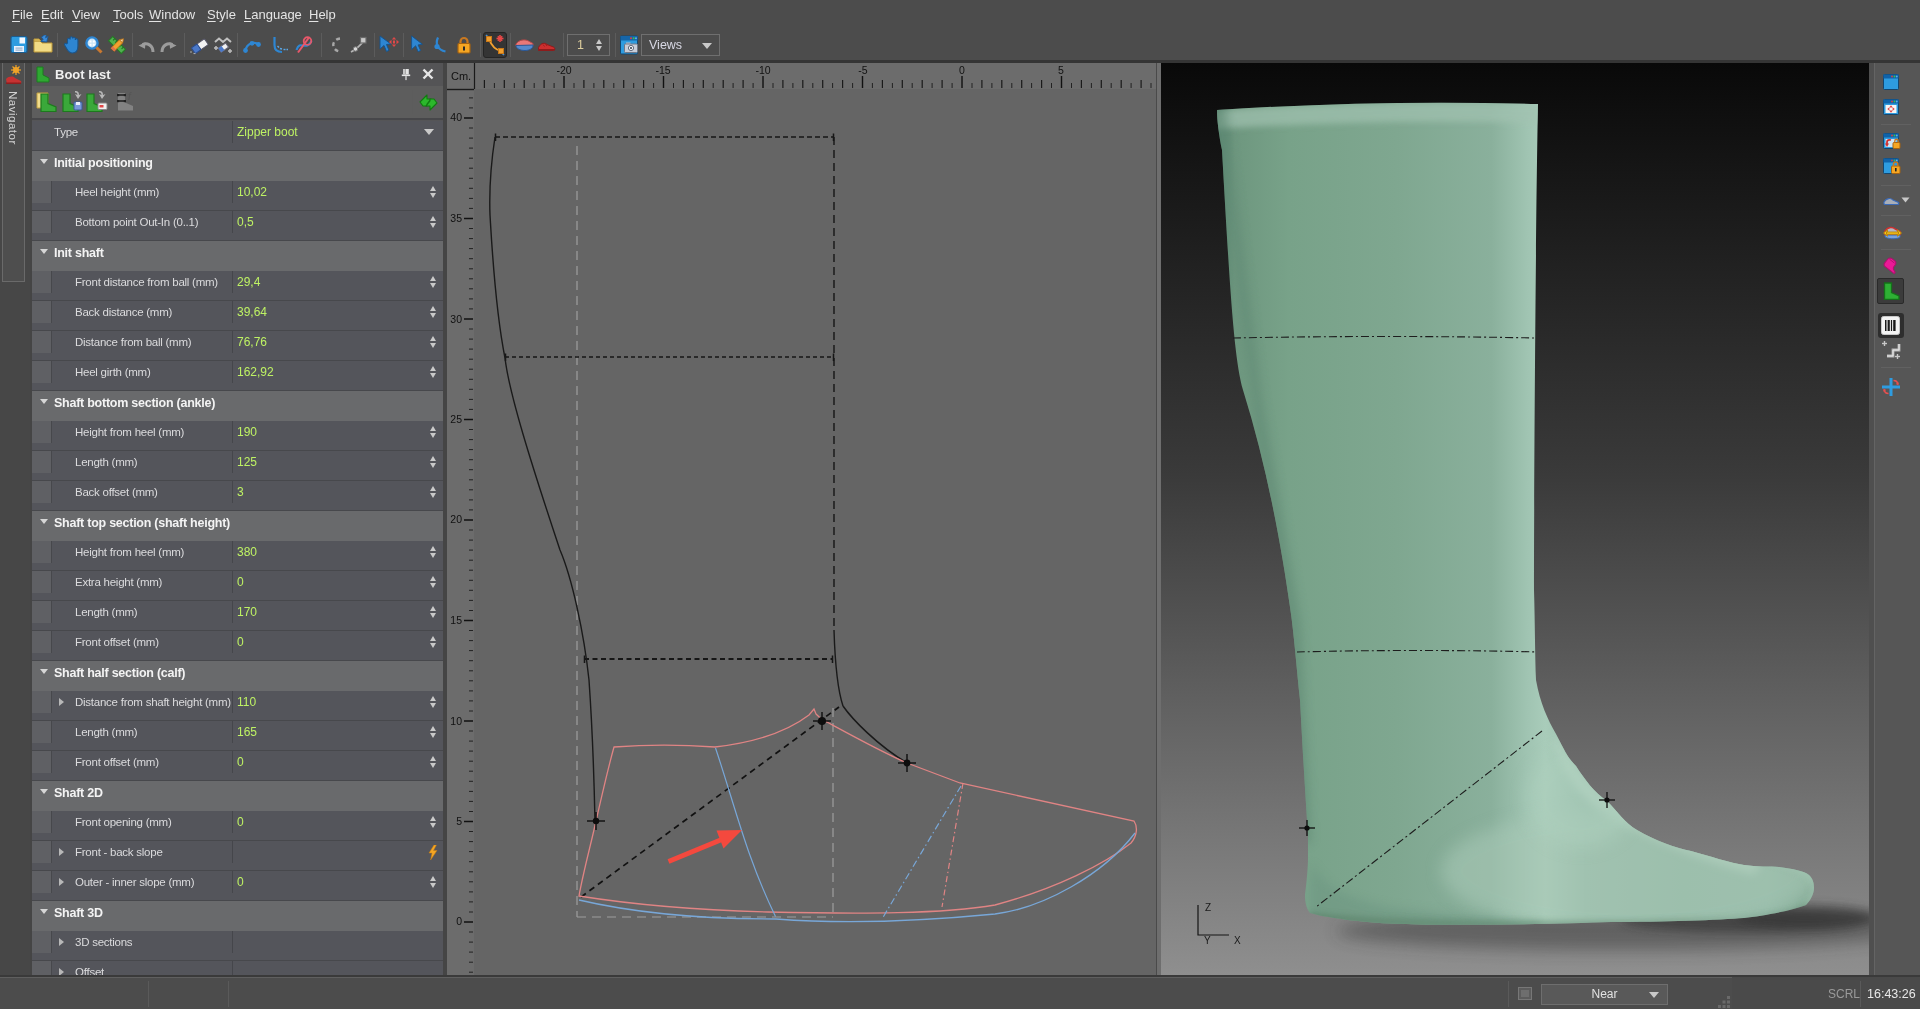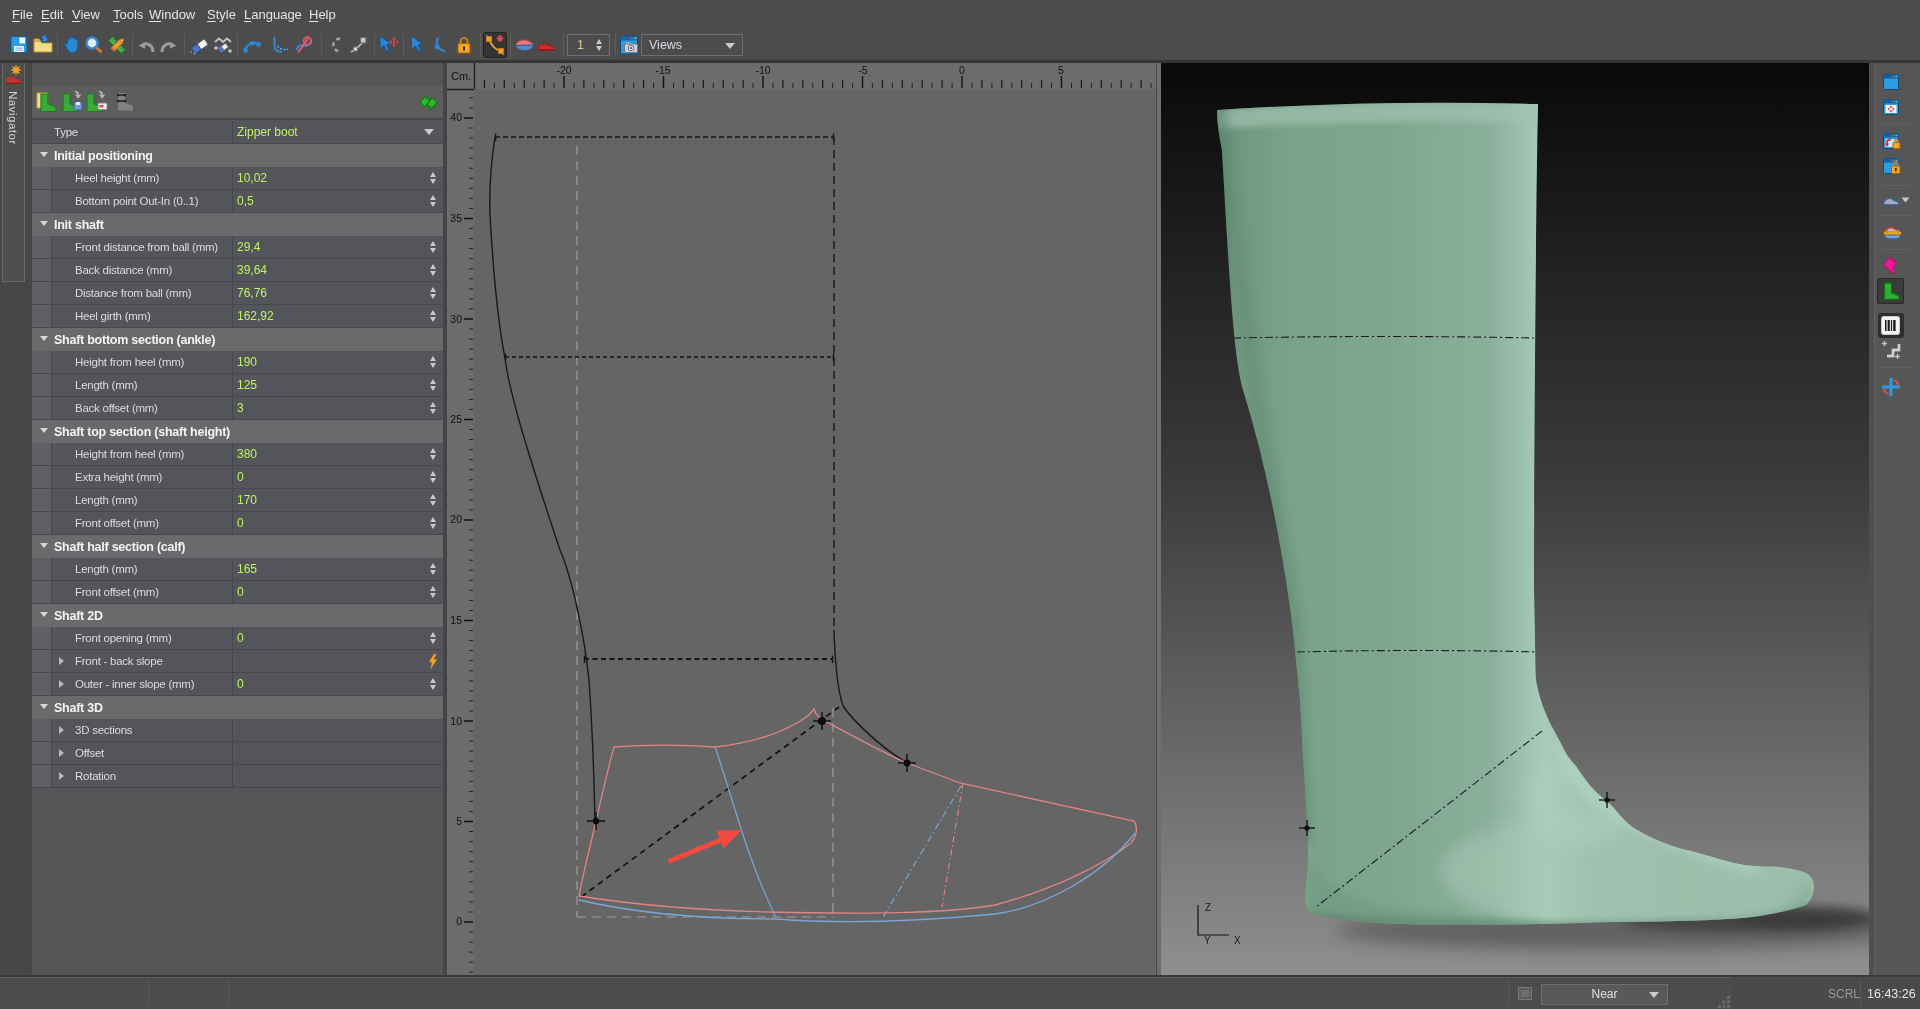--- a/index.html
+++ b/index.html
@@ -13,21 +13,21 @@
 .tsep{position:absolute;top:5px;height:24px;width:1px;background:#3c3c3c;border-right:1px solid #5c5c5c;}
 .ti{position:absolute;top:6px;}
 #leftstrip{position:absolute;left:0;top:63px;width:30px;height:914px;background:#474747;}
 #navtab{position:absolute;left:2px;top:0px;width:23px;height:219px;background:#4e4e4e;border:1px solid #6a6a6a;border-top:none;}
 #navtab .txt{position:absolute;left:4px;top:28px;font-size:11.5px;color:#d2d2d2;writing-mode:vertical-rl;letter-spacing:.5px;}
 #panel{position:absolute;left:30px;top:63px;width:413px;height:914px;background:#555557;border-left:2px solid #454545;}
 #phead{position:absolute;left:0;top:0;width:413px;height:23px;background:#545456;}
 #phead .t{position:absolute;left:23px;top:4px;font-weight:bold;font-size:13px;color:#f0f0f0;}
 #ptool{position:absolute;left:0;top:23px;width:413px;height:34px;background:#5d5d5d;border-bottom:2px solid #47474a;}
 #rows{position:absolute;left:0;top:58px;width:413px;}
-.row{position:relative;width:413px;height:23px;background:#54555b;}
+.row{position:relative;width:413px;height:30px;background:#54555b;}
 .row .bb{position:absolute;left:0;bottom:0;width:100%;height:1px;background:#47484c;}
 .row.sec{background:#696a6c;}
 .row .gut{position:absolute;left:0;top:0;width:20px;height:22px;background:#5f6064;border-right:1px solid #47484c;}
 .row .lbl{position:absolute;left:43px;top:4.5px;font-size:11.5px;letter-spacing:-0.25px;color:#dbdbdd;white-space:nowrap;}
 .row.sec .lbl{left:22px;font-weight:bold;font-size:12.5px;color:#f3f3f3;}
 .row .val{position:absolute;left:205px;top:4px;font-size:12px;color:#bef264;}
 .row .cdiv{position:absolute;left:200px;top:0;width:1px;height:22px;background:#45464b;}
 .row .exp{position:absolute;left:27px;top:7px;width:0;height:0;border-top:4px solid transparent;border-bottom:4px solid transparent;border-left:5px solid #b8b8b8;}
 .row.sec .exp2{position:absolute;left:8px;top:8px;width:0;height:0;border-left:4.5px solid transparent;border-right:4.5px solid transparent;border-top:5px solid #d6d6d6;}
 .spin{position:absolute;right:7px;top:4px;width:9px;height:14px;}
@@ -235,21 +235,21 @@
       <rect x="0.5" y="1" width="17" height="18" rx="1" fill="#2e9ce0" stroke="#14466e" stroke-width="1"></rect>
       <rect x="0.5" y="1" width="17" height="4.5" fill="#1565a8"></rect>
       <circle cx="11" cy="3.2" r="1" fill="#e04040"></circle>
       <circle cx="13.7" cy="3.2" r="1" fill="#40c040"></circle>
       <circle cx="16" cy="3.2" r="1" fill="#60b0e8"></circle>
       <rect x="6" y="7.5" width="4.5" height="2" fill="#b8bcc8"></rect>
       <rect x="4.5" y="9" width="13" height="8.5" rx="1" fill="#c8cdd8" stroke="#707888" stroke-width="1"></rect>
       <circle cx="11" cy="13" r="2.6" fill="#f4f6fa" stroke="#606878" stroke-width="1"></circle>
       <circle cx="11" cy="13" r="1" fill="#303848"></circle>
     </svg>
-<div style="position:absolute;left:641px;top:6px;width:102px;height:22px;background:#4c4c4c;border:1px solid #6f6f6f">
+<div style="position:absolute;left:641px;top:6px;width:79px;height:22px;background:#4c4c4c;border:1px solid #6f6f6f">
       <span style="position:absolute;left:7px;top:3px;font-size:12.5px;color:#d8d8e4">Views</span>
       <i class="ddarr" style="right:7px;top:8px"></i>
     </div>
   </div>
 <div id="topline"></div>
 <div style="position:absolute;left:0;top:975px;width:1920px;height:2px;background:#3a3a3a;z-index:5"></div>
 <div id="leftstrip">
   <div id="navtab">
     <svg class="abs" style="left:2px;top:2px" width="18" height="22" viewBox="0 0 18 22">
         <circle cx="11" cy="5" r="3" fill="#f0a428"></circle>
@@ -259,20 +259,40 @@
           <line x1="7.5" y1="1.5" x2="14.5" y2="8.5"></line>
           <line x1="7.5" y1="8.5" x2="14.5" y2="1.5"></line>
         </g>
         <path d="M1 14 C4 11 8 11 10 13 L16 16 C17 17 16 19 14 19 L2 19 Z" fill="#c63232"></path>
         <path d="M1 17.5 L16 17.5 L16 19 L1 19 Z" fill="#8e1f1f"></path>
       </svg>
     <div class="txt">Navigator</div>
   </div>
 </div>
 <div id="panel">
+  <div id="phead">
+    <svg class="abs" style="left:3px;top:3px" width="16" height="17" viewBox="0 0 16 17">
+        <path d="M2 1 h6 v8 l6 3 v4 H2 Z" fill="#2fa832" stroke="#1d7a20" stroke-width="1"></path>
+      </svg>
+    <div class="t">Boot last</div>
+    <svg class="abs" style="left:368px;top:5px" width="12" height="13" viewBox="0 0 12 13">
+        <g fill="#e4e4e4">
+          <rect x="3.2" y="1" width="5.6" height="5.5"></rect>
+          <rect x="4.6" y="1" width="1.2" height="5.5" fill="#9a9a9a"></rect>
+          <rect x="1.8" y="6.5" width="8.4" height="1.6"></rect>
+          <rect x="5.4" y="8.1" width="1.2" height="4"></rect>
+        </g>
+      </svg>
+    <svg class="abs" style="left:390px;top:5px" width="12" height="12" viewBox="0 0 12 12">
+        <g stroke="#e6e6e6" stroke-width="2.4">
+          <line x1="1.5" y1="1.5" x2="10.5" y2="10.5"></line>
+          <line x1="10.5" y1="1.5" x2="1.5" y2="10.5"></line>
+        </g>
+      </svg>
+  </div>
   <div id="ptool">
       <svg class="abs" style="left:4px;top:5px" width="22" height="23" viewBox="0 0 22 23">
         <path d="M1 2 h11 v15 H1 Z" fill="#f0dc8c" stroke="#c0a040" stroke-width="1"></path>
         <g transform="translate(3,2)">
           <path d="M2 1 h7 v9.5 l8 3.5 v4.5 H2 Z" fill="#3aa83a" stroke="#1d7a1d" stroke-width="1.2"></path>
         </g>
       </svg>
 <svg class="abs" style="left:29px;top:5px" width="23" height="23" viewBox="0 0 23 23">
         <g transform="translate(0,2)">
           <path d="M2 1 h7 v9.5 l8 3.5 v4.5 H2 Z" fill="#3aa83a" stroke="#1d7a1d" stroke-width="1.2"></path>
@@ -473,20 +493,32 @@
         <div class="val">0</div>
         <span class="spin">
           <i class="u"></i>
           <i class="d"></i>
         </span>
         <div class="bb"></div>
       </div>
 <div class="row sec">
         <i class="exp2"></i>
         <div class="lbl">Shaft half section (calf)</div>
+      </div>
+<div class="row">
+        <div class="gut"></div>
+        <div class="cdiv"></div>
+        <i class="exp"></i>
+        <div class="lbl">Distance from shaft height (mm)</div>
+        <div class="val">110</div>
+        <span class="spin">
+          <i class="u"></i>
+          <i class="d"></i>
+        </span>
+        <div class="bb"></div>
       </div>
 <div class="row">
         <div class="gut"></div>
         <div class="cdiv"></div>
         <div class="lbl">Length (mm)</div>
         <div class="val">165</div>
         <span class="spin">
           <i class="u"></i>
           <i class="d"></i>
         </span>

